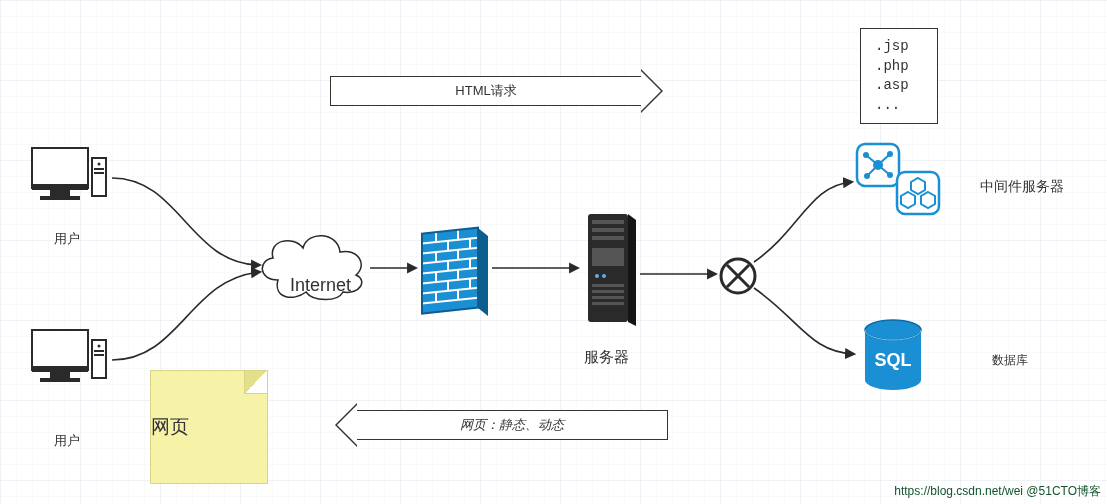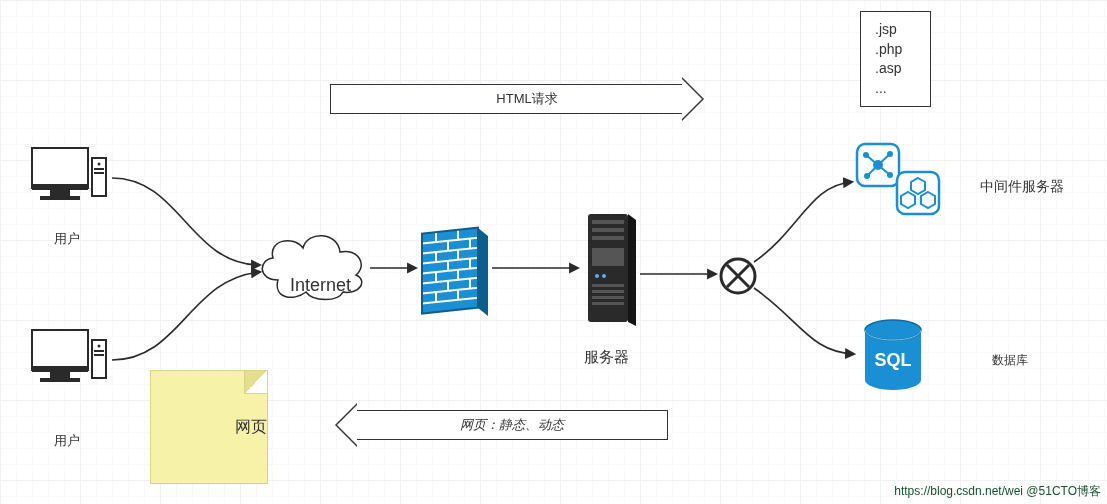--- a/index.html
+++ b/index.html
@@ -18,22 +18,22 @@
   }
   .node{position:absolute;text-align:center;}
   .label{position:absolute;white-space:nowrap;}
   .file-box{
     border:1px solid #333;background:#fff;
     padding:8px 28px 8px 14px;font-size:14px;line-height:1.4;text-align:left;
   }
   .sticky{
     background:#f6f3a8;border:1px solid #d9d488;
     width:116px;height:112px;position:relative;
-    display:flex;align-items:center;justify-content:flex-end;
-    font-size:16px;
+    display:flex;align-items:center;justify-content:flex-start;
+    font-size:19px;
   }
   .sticky::before{
     content:"";position:absolute;top:0;right:0;width:22px;height:22px;
     background:linear-gradient(135deg,#e4df8a 50%,#fff 50%);
     border-left:1px solid #d9d488;border-bottom:1px solid #d9d488;
   }
   .big-arrow{
     position:absolute;border:1px solid #333;background:#fff;
     height:28px;display:flex;align-items:center;justify-content:center;
     font-size:13px;
@@ -53,28 +53,28 @@
   .big-arrow.left::before{
     content:"";position:absolute;left:-20px;top:-6px;z-index:1;
     border-right:20px solid #fff;border-top:20px solid transparent;border-bottom:20px solid transparent;
   }
   svg{position:absolute;overflow:visible;}
   .wm{position:absolute;right:6px;bottom:4px;color:#14532d;font-size:12px;}
 </style>
 </head>
 <body>
 
-<div class="node file-box" style="left:860px;top:11px;">
+<div class="node file-box" style="left:860px;top:28px;font-family:Liberation Mono, monospace;">
   <div>.jsp</div>
   <div>.php</div>
   <div>.asp</div>
   <div>...</div>
 </div>
 
-<div class="big-arrow right" style="left:330px;top:84px;width:310px;padding-left:41px;">
+<div class="big-arrow right" style="left:330px;top:76px;width:310px;">
   <span>HTML请求</span>
 </div>
 
 <div class="big-arrow left" style="left:356px;top:410px;width:310px;font-style:italic;">
   <span>网页：静态、动态</span>
 </div>
 
 <div class="node" style="left:26px;top:140px;">
   <svg width="84" height="76">
     <rect x="6" y="8" width="56" height="40" fill="#fff" stroke="#2a2a2a" stroke-width="2"></rect>

